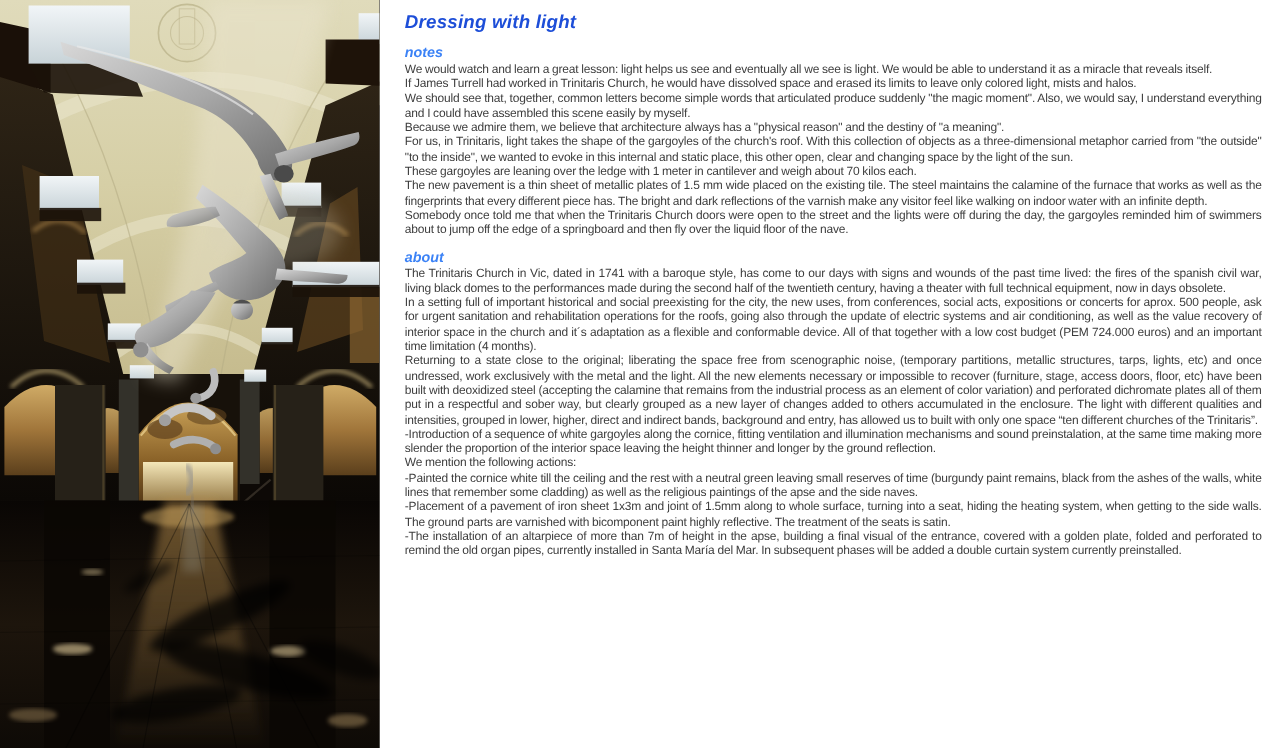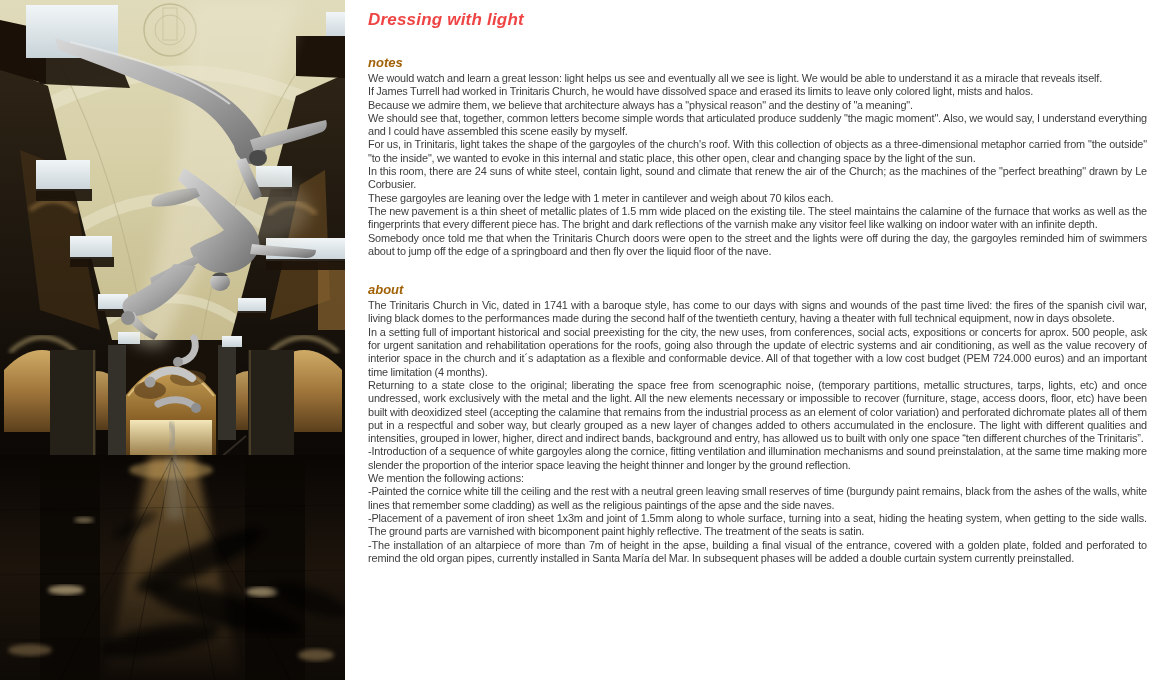--- a/index.html
+++ b/index.html
@@ -3,22 +3,22 @@
 <meta charset="utf-8">
 <style>
   html,body{margin:0;padding:0}
   body{
     width:1159px;height:680px;position:relative;overflow:hidden;
     background:#ffffff;font-family:"Liberation Sans",sans-serif;
   }
   .photo{position:absolute;left:0;top:0;width:345px;height:680px;margin:0;overflow:hidden;background:#0e0a06}
   .photo svg{display:block}
   .text-col{position:absolute;left:368px;top:3px;width:779px;color:#3d3d3d}
-  .title{font-style:italic;font-weight:bold;font-size:17px;line-height:22px;color:#ef4444;margin:6px 0 0;letter-spacing:.2px}
-  .sec-h{font-style:italic;font-weight:bold;font-size:13px;line-height:16px;color:#a16207;margin:24px 0 1px}
+  .title{font-style:italic;font-weight:bold;font-size:17px;line-height:22px;color:#1d4ed8;margin:6px 0 0;letter-spacing:.2px}
+  .sec-h{font-style:italic;font-weight:bold;font-size:13px;line-height:16px;color:#3b82f6;margin:9px 0 1px}
   .text-col p{font-size:10.9px;line-height:13.3px;margin:0;text-align:justify;letter-spacing:-.15px;word-spacing:-.3px}
 </style>
 </head>
 <body>
 
 <div style="width:1159px;height:680px;position:relative">
 
   <figure class="photo" role="img" aria-label="Interior of the Trinitaris Church nave: grey diver-shaped gargoyle figures fall from a beige vaulted ceiling lined with white cantilevered ledges, past gilded arches, toward a dark mirror-polished steel floor that reflects them">
     <svg width="345" height="680" viewBox="0 0 345 680" xmlns="http://www.w3.org/2000/svg">
       <defs>
@@ -208,24 +208,23 @@
     </svg>
   </figure>
 
   <main class="text-col">
     <h1 class="title">Dressing with light</h1>
 
     <section>
       <h2 class="sec-h">notes</h2>
       <p>We would watch and learn a great lesson: light helps us see and eventually all we see is light. We would be able to understand it as a miracle that reveals itself.</p>
       <p>If James Turrell had worked in Trinitaris Church, he would have dissolved space and erased its limits to leave only colored light, mists and halos.</p>
+      <p>We should see that, together, common letters become simple words that articulated produce suddenly "the magic moment". Also, we would say, I understand everything and I could have assembled this scene easily by myself.</p>
       <p>Because we admire them, we believe that architecture always has a "physical reason" and the destiny of "a meaning".</p>
-      <p>We should see that, together, common letters become simple words that articulated produce suddenly "the magic moment". Also, we would say, I understand everything and I could have assembled this scene easily by myself.</p>
       <p>For us, in Trinitaris, light takes the shape of the gargoyles of the church's roof. With this collection of objects as a three-dimensional metaphor carried from "the outside" "to the inside", we wanted to evoke in this internal and static place, this other open, clear and changing space by the light of the sun.</p>
-      <p>In this room, there are 24 suns of white steel, contain light, sound and climate that renew the air of the Church; as the machines of the "perfect breathing" drawn by Le Corbusier.</p>
       <p>These gargoyles are leaning over the ledge with 1 meter in cantilever and weigh about 70 kilos each.</p>
       <p>The new pavement is a thin sheet of metallic plates of 1.5 mm wide placed on the existing tile. The steel maintains the calamine of the furnace that works as well as the fingerprints that every different piece has. The bright and dark reflections of the varnish make any visitor feel like walking on indoor water with an infinite depth.</p>
       <p>Somebody once told me that when the Trinitaris Church doors were open to the street and the lights were off during the day, the gargoyles reminded him of swimmers about to jump off the edge of a springboard and then fly over the liquid floor of the nave.</p>
     </section>
 
     <section>
       <h2 class="sec-h">about</h2>
       <p>The Trinitaris Church in Vic, dated in 1741 with a baroque style, has come to our days with signs and wounds of the past time lived: the fires of the spanish civil war, living black domes to the performances made during the second half of the twentieth century, having a theater with full technical equipment, now in days obsolete.</p>
       <p>In a setting full of important historical and social preexisting for the city, the new uses, from conferences, social acts, expositions or concerts for aprox. 500 people, ask for urgent sanitation and rehabilitation operations for the roofs, going also through the update of electric systems and air conditioning, as well as the value recovery of interior space in the church and it´s adaptation as a flexible and conformable device. All of that together with a low cost budget (PEM 724.000 euros) and an important time limitation (4 months).</p>
       <p>Returning to a state close to the original; liberating the space free from scenographic noise, (temporary partitions, metallic structures, tarps, lights, etc) and once undressed, work exclusively with the metal and the light. All the new elements necessary or impossible to recover (furniture, stage, access doors, floor, etc) have been built with deoxidized steel (accepting the calamine that remains from the industrial process as an element of color variation) and perforated dichromate plates all of them put in a respectful and sober way, but clearly grouped as a new layer of changes added to others accumulated in the enclosure. The light with different qualities and intensities, grouped in lower, higher, direct and indirect bands, background and entry, has allowed us to built with only one space “ten different churches of the Trinitaris”.</p>

